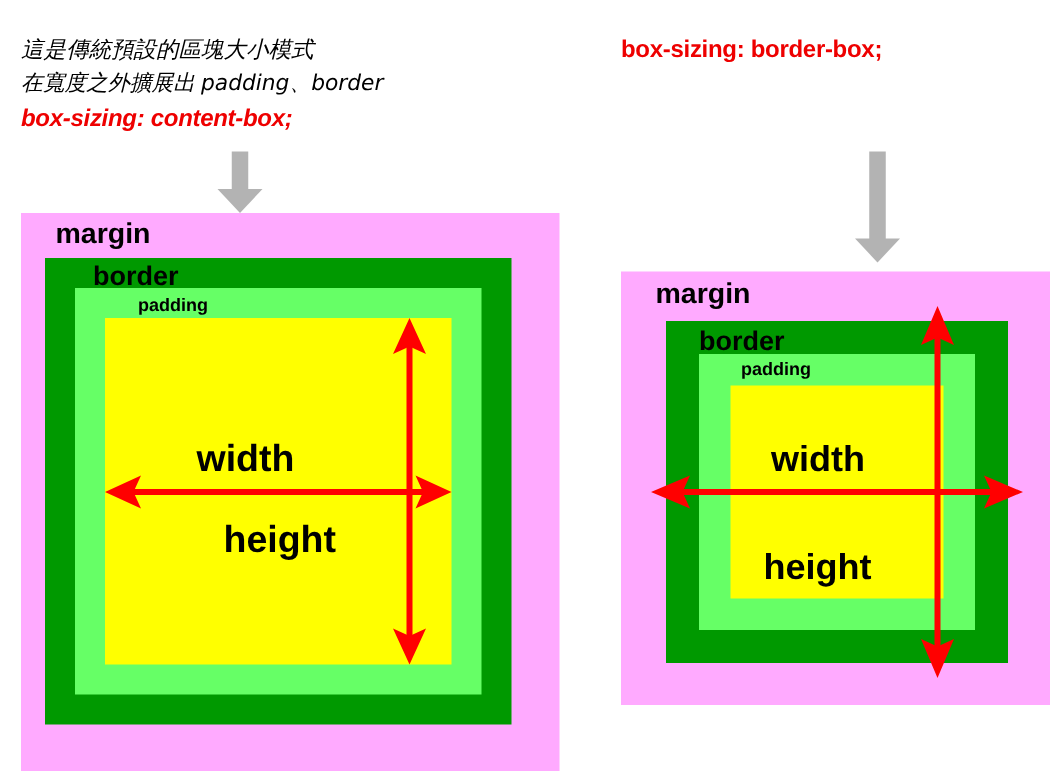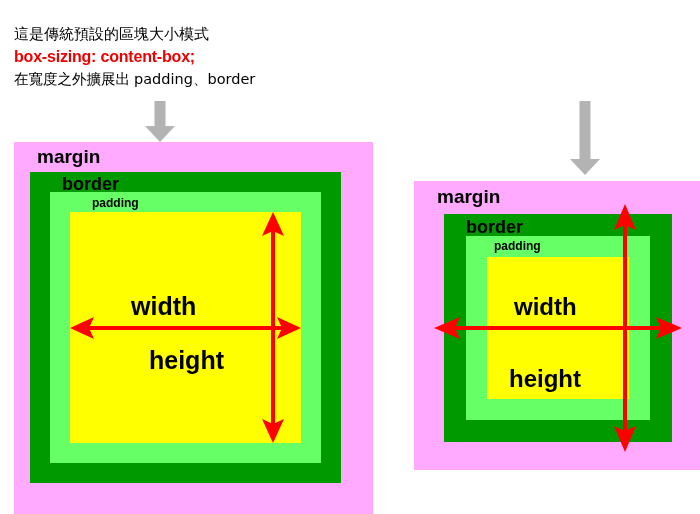--- a/index.html
+++ b/index.html
@@ -90,27 +90,27 @@
     color: #000000;
     white-space: nowrap;
     z-index: 8;
   }
 </style>
 </head>
 <body>
 
 <div class="panel" style="left:0; top:0; width:400px; height:514px;">
 
-  <div class="caption" style="left:14px; top:22px;">
+  <div class="caption" style="left:14px; top:22px;font-style:italic;">
     <div class="line">這是傳統預設的區塊大小模式</div>
-    <div class="line code">box-sizing: content-box;</div>
     <div class="line mono-tail">
       <span>在寬度之外擴展出</span>
       <span class="tail">padding、border</span>
     </div>
+    <div class="line code">box-sizing: content-box;</div>
   </div>
 
   <div class="grey-arrow" style="left:140px; top:101px; width:40px; height:41px;">
     <div class="shaft" style="width:11px; height:27px;"></div>
     <div class="head" style="top:25px;"></div>
   </div>
 
   <div class="boxmodel" style="left:14px; top:142px; width:359px; height:372px;">
 
     <div class="layer layer-margin" style="left:0; top:0; width:359px; height:372px;"></div>
@@ -140,20 +140,21 @@
         <polygon points="11,231 0,207 11,212 22,207" fill="#ff0000"></polygon>
       </svg>
     </div>
     <div class="measure-text" style="left:135px; top:204px; font-size:25px;">height</div>
   </div>
 </div>
 
 <div class="panel" style="left:400px; top:0; width:300px; height:514px;">
 
   <div class="caption" style="left:14px; top:22px;">
+    <div class="line code">box-sizing: border-box;</div>
   </div>
 
   <div class="grey-arrow" style="left:165px; top:101px; width:40px; height:74px;">
     <div class="shaft" style="width:11px; height:60px;"></div>
     <div class="head" style="top:58px;"></div>
   </div>
 
   <div class="boxmodel" style="left:14px; top:181px; width:286px; height:289px;">
 
     <div class="layer layer-margin" style="left:0; top:0; width:286px; height:289px;"></div>

